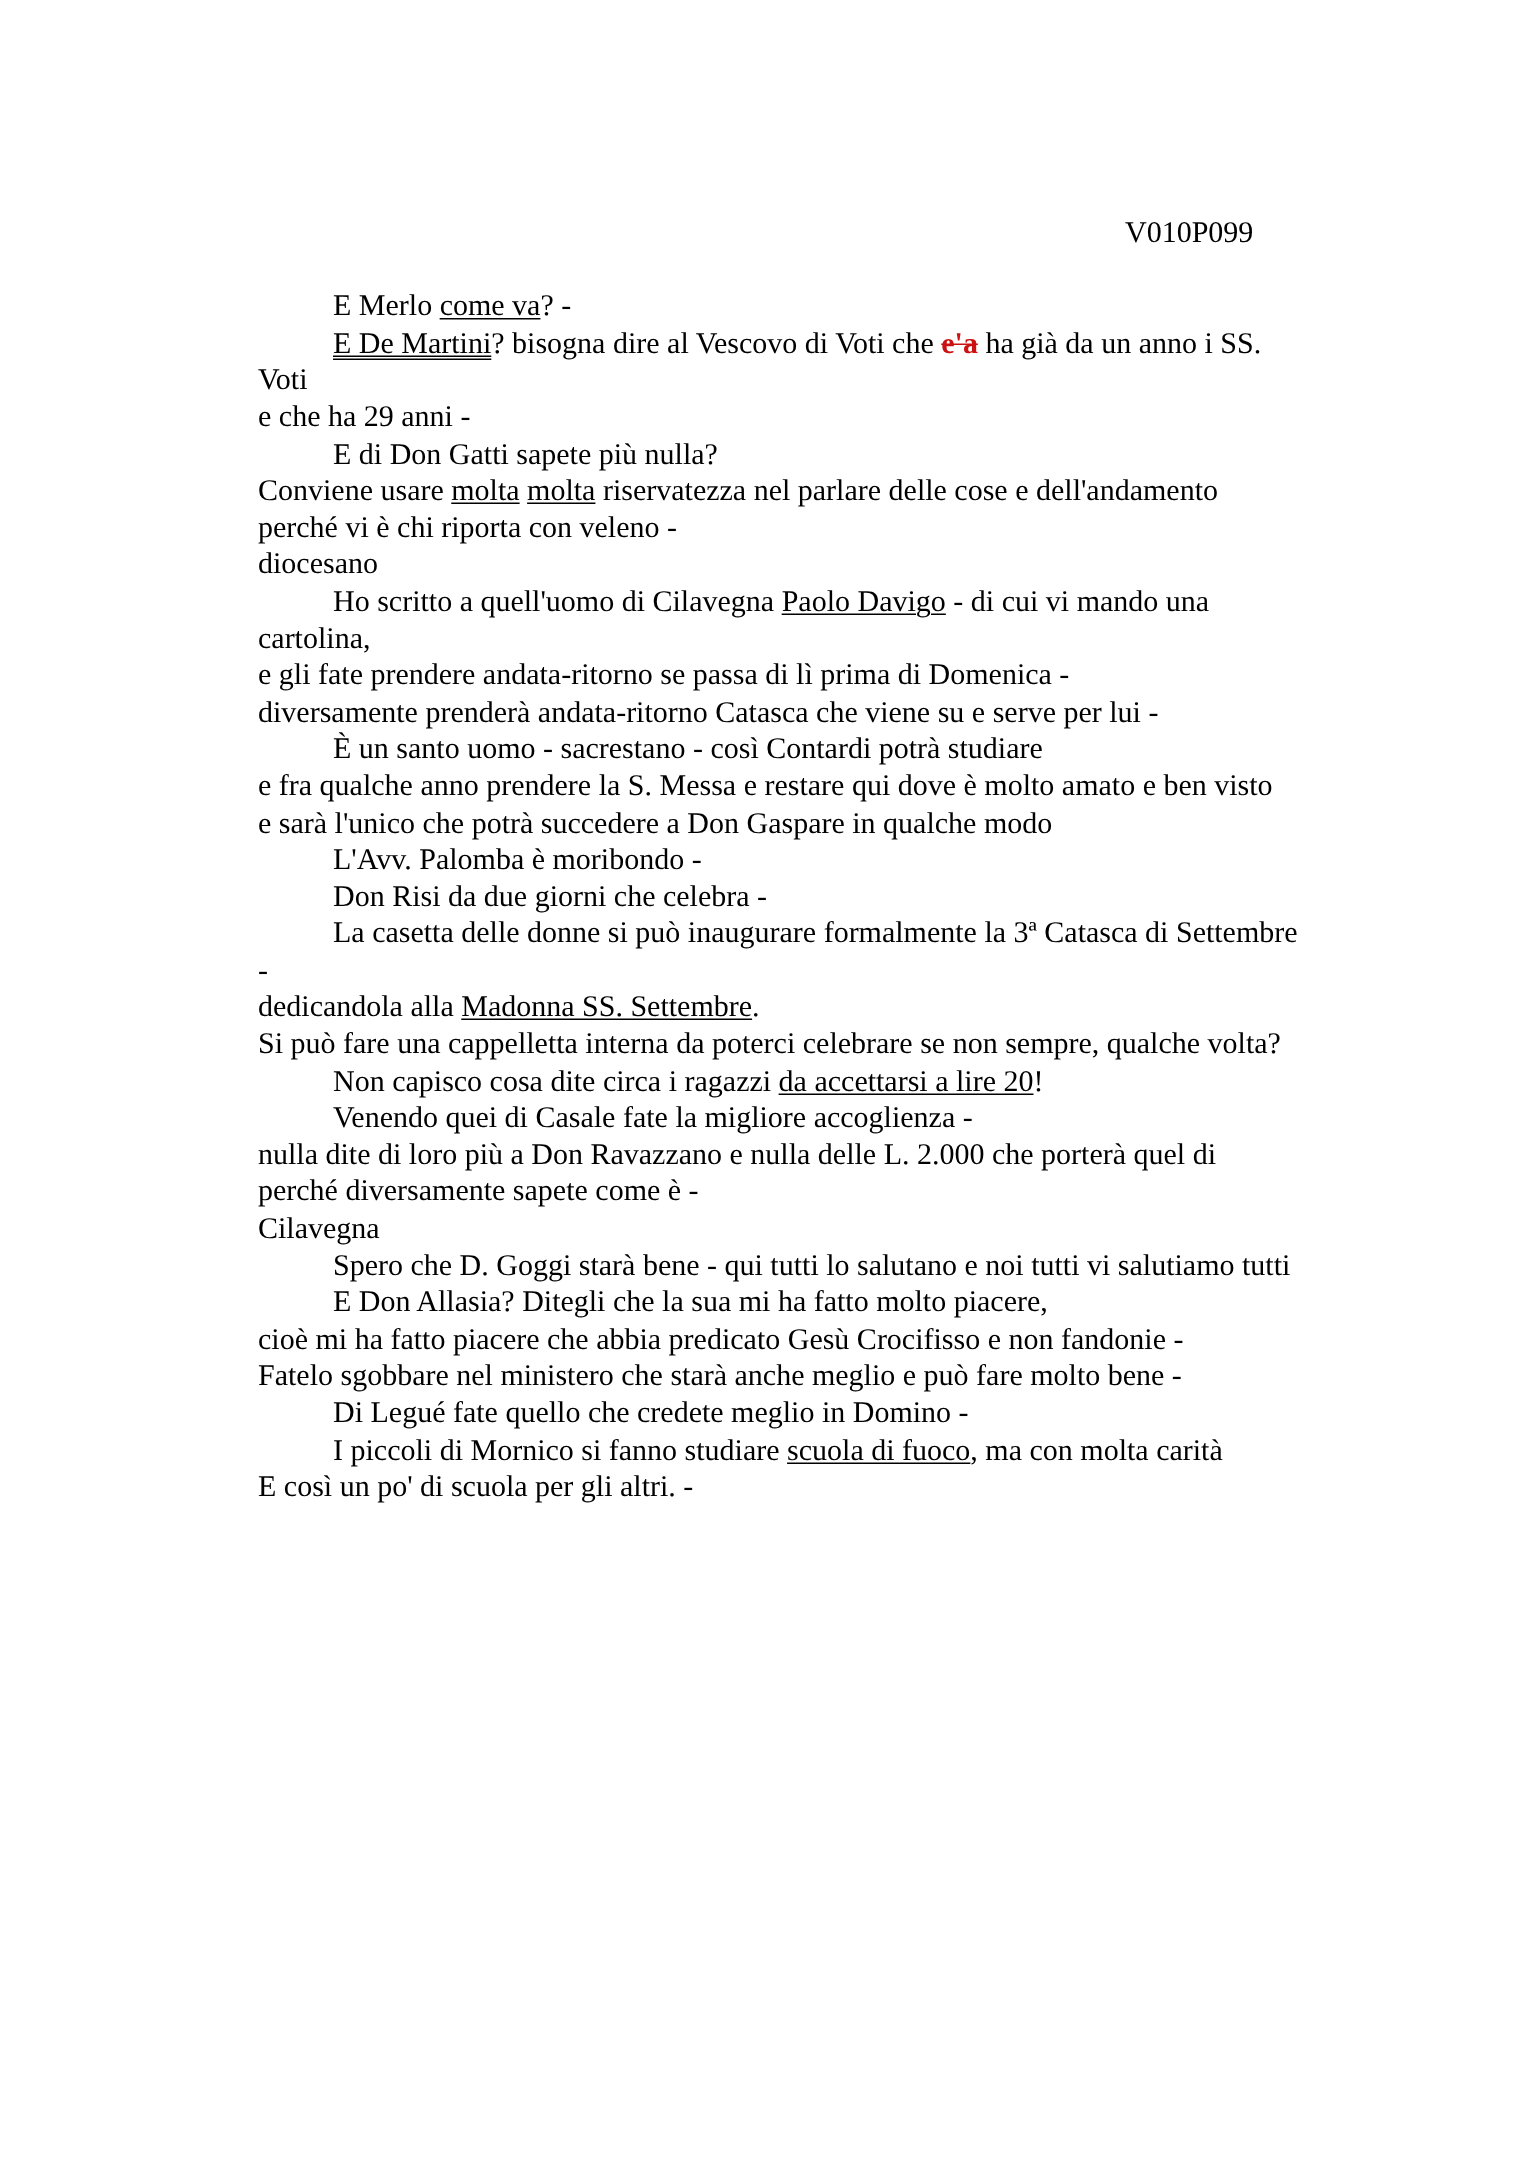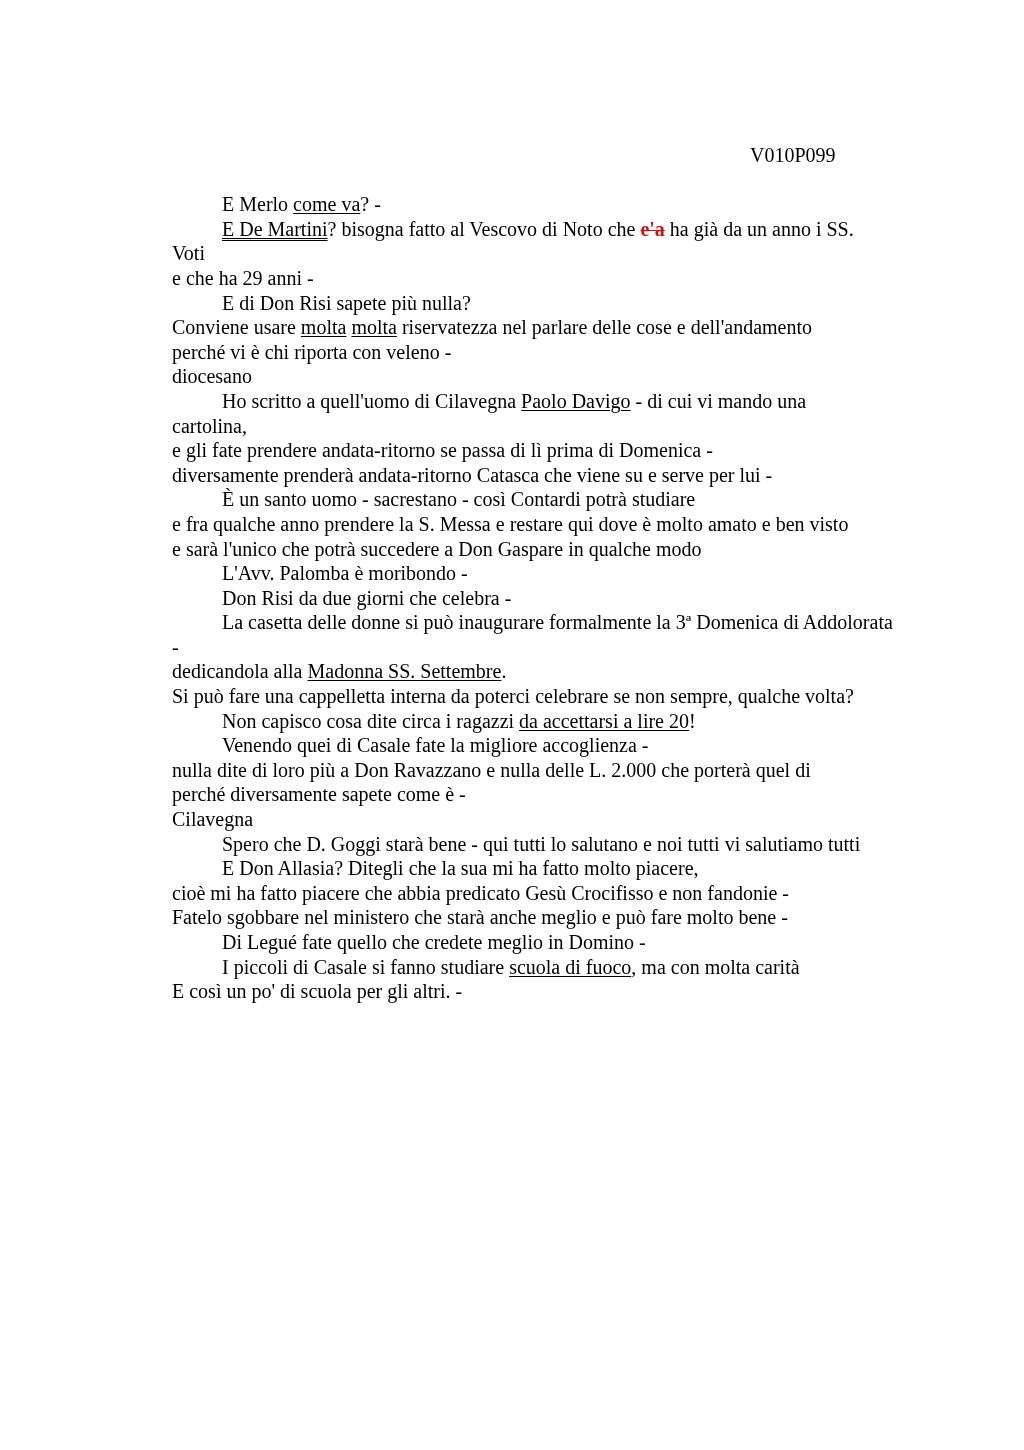--- a/index.html
+++ b/index.html
@@ -57,47 +57,47 @@
 </head>
 <body>
 
 <div class="page" style="color: rgb(0, 0, 0); background: rgb(255, 255, 255);">
   <div class="doc">
     <div class="line header-line">
       <span class="header-code">V010P099</span>
     </div>
     <div>
         <div class="line indent"><span>E Merlo </span><span class="seg-u">come va</span><span>? -</span></div>
-        <div class="line indent"><span class="seg-uu">E De Martini</span><span>? bisogna fatto al Vescovo di Noto che </span><span class="seg-rs">e'a</span><span> ha già da un anno i SS.</span></div>
+        <div class="line indent"><span class="seg-uu">E De Martini</span><span>? bisogna dire al Vescovo di Voti che </span><span class="seg-rs">e'a</span><span> ha già da un anno i SS.</span></div>
         <div class="line"><span>Voti</span></div>
         <div class="line"><span>e che ha 29 anni -</span></div>
-        <div class="line indent"><span>E di Don Risi sapete più nulla?</span></div>
+        <div class="line indent"><span>E di Don Gatti sapete più nulla?</span></div>
         <div class="line"><span>Conviene usare </span><span class="seg-u">molta</span><span> </span><span class="seg-u">molta</span><span> riservatezza nel parlare delle cose e dell'andamento</span></div>
         <div class="line"><span>perché vi è chi riporta con veleno -</span></div>
         <div class="line"><span>diocesano</span></div>
         <div class="line indent"><span>Ho scritto a quell'uomo di Cilavegna </span><span class="seg-u">Paolo Davigo</span><span> - di cui vi mando una</span></div>
         <div class="line"><span>cartolina,</span></div>
         <div class="line"><span>e gli fate prendere andata-ritorno se passa di lì prima di Domenica -</span></div>
         <div class="line"><span>diversamente prenderà andata-ritorno Catasca che viene su e serve per lui -</span></div>
         <div class="line indent"><span>È un santo uomo - sacrestano - così Contardi potrà studiare</span></div>
         <div class="line"><span>e fra qualche anno prendere la S. Messa e restare qui dove è molto amato e ben visto</span></div>
         <div class="line"><span>e sarà l'unico che potrà succedere a Don Gaspare in qualche modo</span></div>
         <div class="line indent"><span>L'Avv. Palomba è moribondo -</span></div>
         <div class="line indent"><span>Don Risi da due giorni che celebra -</span></div>
-        <div class="line indent"><span>La casetta delle donne si può inaugurare formalmente la 3ª Domenica di Addolorata</span></div>
+        <div class="line indent"><span>La casetta delle donne si può inaugurare formalmente la 3ª Catasca di Settembre</span></div>
         <div class="line"><span>-</span></div>
         <div class="line"><span>dedicandola alla </span><span class="seg-u">Madonna SS. Settembre</span><span>.</span></div>
         <div class="line"><span>Si può fare una cappelletta interna da poterci celebrare se non sempre, qualche volta?</span></div>
         <div class="line indent"><span>Non capisco cosa dite circa i ragazzi </span><span class="seg-u">da accettarsi a lire 20</span><span>!</span></div>
         <div class="line indent"><span>Venendo quei di Casale fate la migliore accoglienza -</span></div>
         <div class="line"><span>nulla dite di loro più a Don Ravazzano e nulla delle L. 2.000 che porterà quel di</span></div>
         <div class="line"><span>perché diversamente sapete come è -</span></div>
         <div class="line"><span>Cilavegna</span></div>
         <div class="line indent"><span>Spero che D. Goggi starà bene - qui tutti lo salutano e noi tutti vi salutiamo tutti</span></div>
         <div class="line indent"><span>E Don Allasia? Ditegli che la sua mi ha fatto molto piacere,</span></div>
         <div class="line"><span>cioè mi ha fatto piacere che abbia predicato Gesù Crocifisso e non fandonie -</span></div>
         <div class="line"><span>Fatelo sgobbare nel ministero che starà anche meglio e può fare molto bene -</span></div>
         <div class="line indent"><span>Di Legué fate quello che credete meglio in Domino -</span></div>
-        <div class="line indent"><span>I piccoli di Casale si fanno studiare </span><span class="seg-u">scuola di fuoco</span><span>, ma con molta carità</span></div>
+        <div class="line indent"><span>I piccoli di Mornico si fanno studiare </span><span class="seg-u">scuola di fuoco</span><span>, ma con molta carità</span></div>
         <div class="line"><span>E così un po' di scuola per gli altri. -</span></div>
       </div>
   </div>
 </div>
 
 </body></html>

